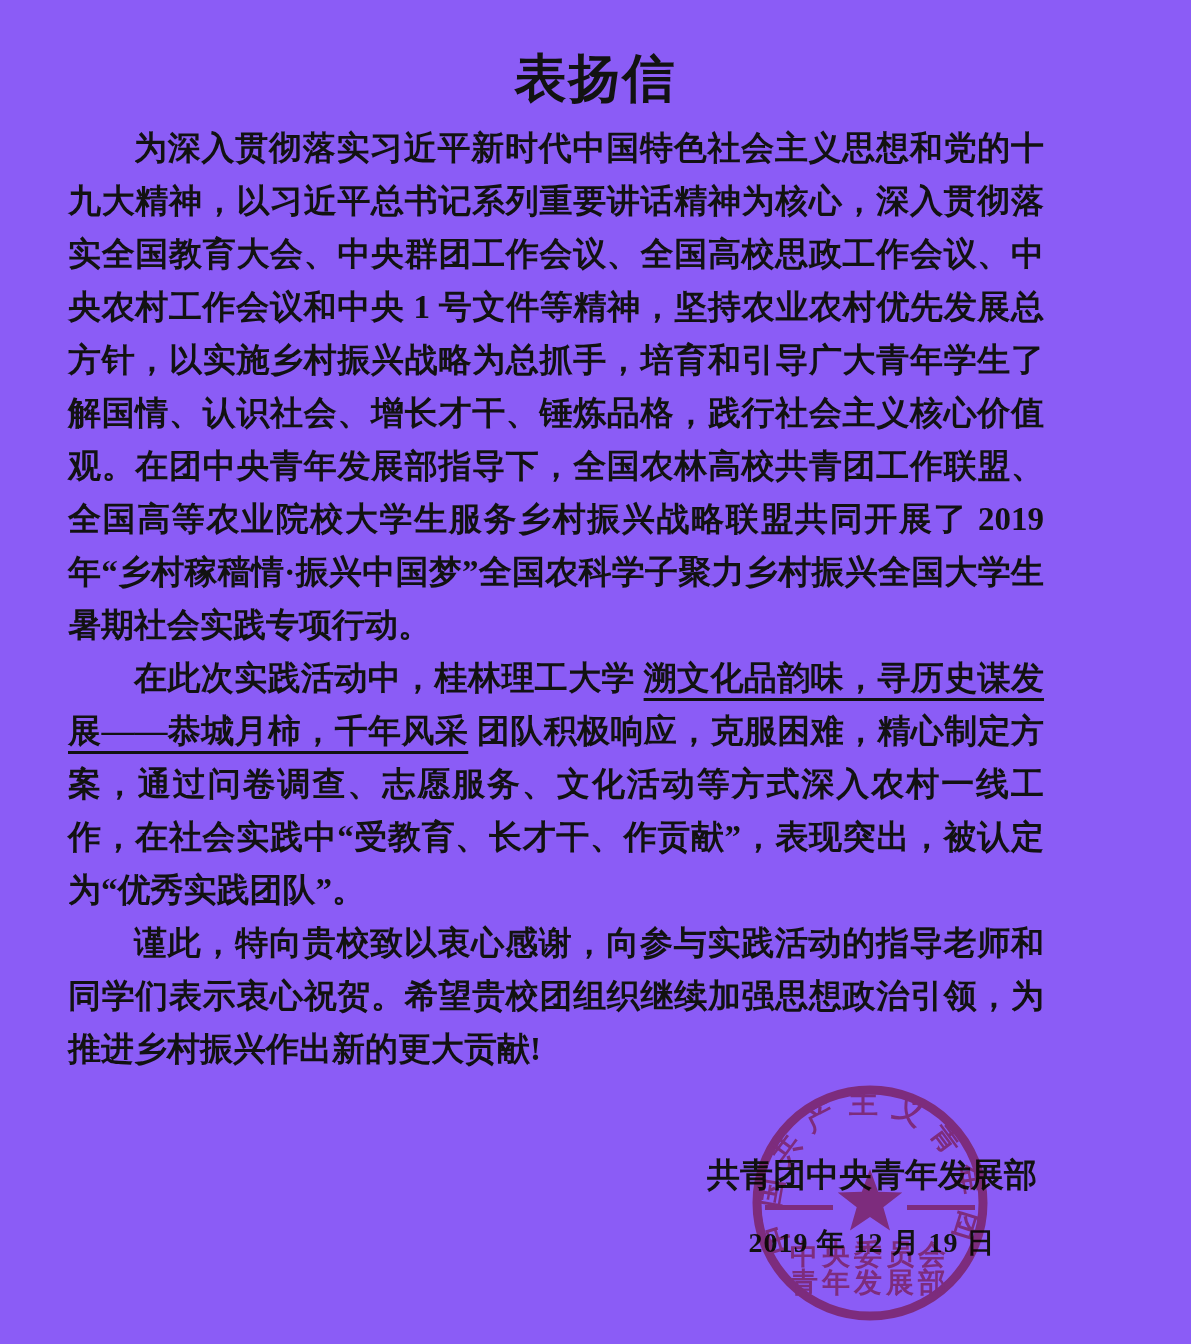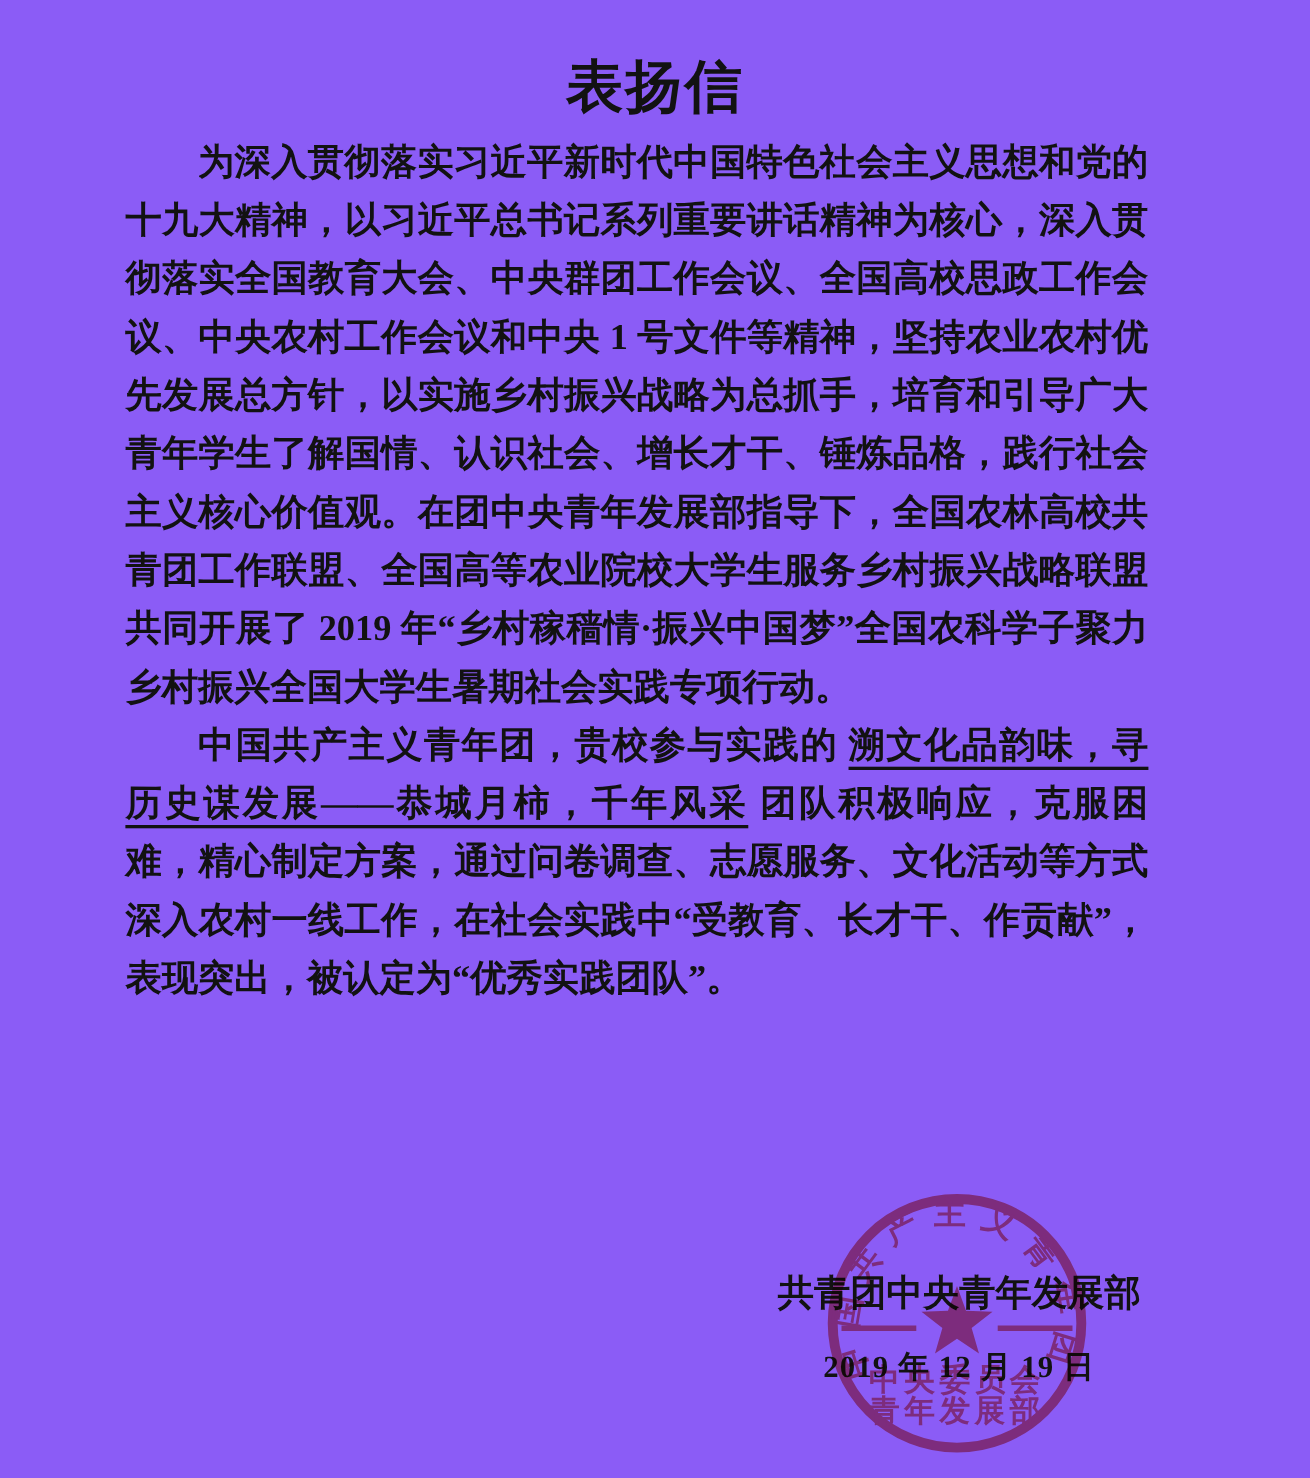--- a/index.html
+++ b/index.html
@@ -19,21 +19,21 @@
     font-weight:700;
     letter-spacing:2px;
   }
   .salutation{
     margin:16px 148px 0 152px;
     font-size:34px;
     font-weight:700;
     line-height:46px;
   }
   .letter-body{
-    margin:8px 147px 0 114px;
+    margin:8px 147px 0 68px;
     font-size:33px;
     font-weight:700;
     line-height:53px;
     text-align:justify;
   }
   .letter-body p{margin:0;text-indent:2em;}
   .u{
     text-decoration:underline;
     text-decoration-thickness:3px;
     text-underline-offset:9px;
@@ -60,21 +60,22 @@
 </head>
 <body>
 
 <div class="page">
 
   <div class="letter-title">表扬信</div>
 
 
   <div class="letter-body">
       <p><span>为深入贯彻落实习近平新时代中国特色社会主义思想和党的十九大精神，以习近平总书记系列重要讲话精神为核心，深入贯彻落实全国教育大会、中央群团工作会议、全国高校思政工作会议、中央农村工作会议和中央 1 号文件等精神，坚持农业农村优先发展总方针，以实施乡村振兴战略为总抓手，培育和引导广大青年学生了解国情、认识社会、增长才干、锤炼品格，践行社会主义核心价值观。在团中央青年发展部指导下，全国农林高校共青团工作联盟、全国高等农业院校大学生服务乡村振兴战略联盟共同开展了 2019 年“乡村稼穑情·振兴中国梦”全国农科学子聚力乡村振兴全国大学生暑期社会实践专项行动。</span></p>
-      <p><span>中国共产主义青年团，贵校参与实践的 </span><span class="u">溯文化品韵味，寻历史谋发展——恭城月柿，千年风采</span><span> 团队积极响应，克服困难，精心制定方案，通过问卷调查、志愿服务、文化活动等方式深入农村一线工作，在社会实践中“受教育、长才干、作贡献”，表现突出，被认定为“优秀实践团队”。</span></p>
+      <p><span>在此次实践活动中，桂林理工大学 </span><span class="u">溯文化品韵味，寻历史谋发展——恭城月柿，千年风采</span><span> 团队积极响应，克服困难，精心制定方案，通过问卷调查、志愿服务、文化活动等方式深入农村一线工作，在社会实践中“受教育、长才干、作贡献”，表现突出，被认定为“优秀实践团队”。</span></p>
+      <p><span>谨此，特向贵校致以衷心感谢，向参与实践活动的指导老师和同学们表示衷心祝贺。希望贵校团组织继续加强思想政治引领，为推进乡村振兴作出新的更大贡献!</span></p>
     </div>
 
   <div class="signoff">
     <p class="signature">共青团中央青年发展部</p>
     <p class="sign-date">2019 年 12 月 19 日</p>
   </div>
 
   <svg class="seal" viewBox="0 0 244 250">
     <circle cx="122" cy="125" r="113" fill="none" stroke="#e05a66" stroke-width="9"></circle>
     <defs>

